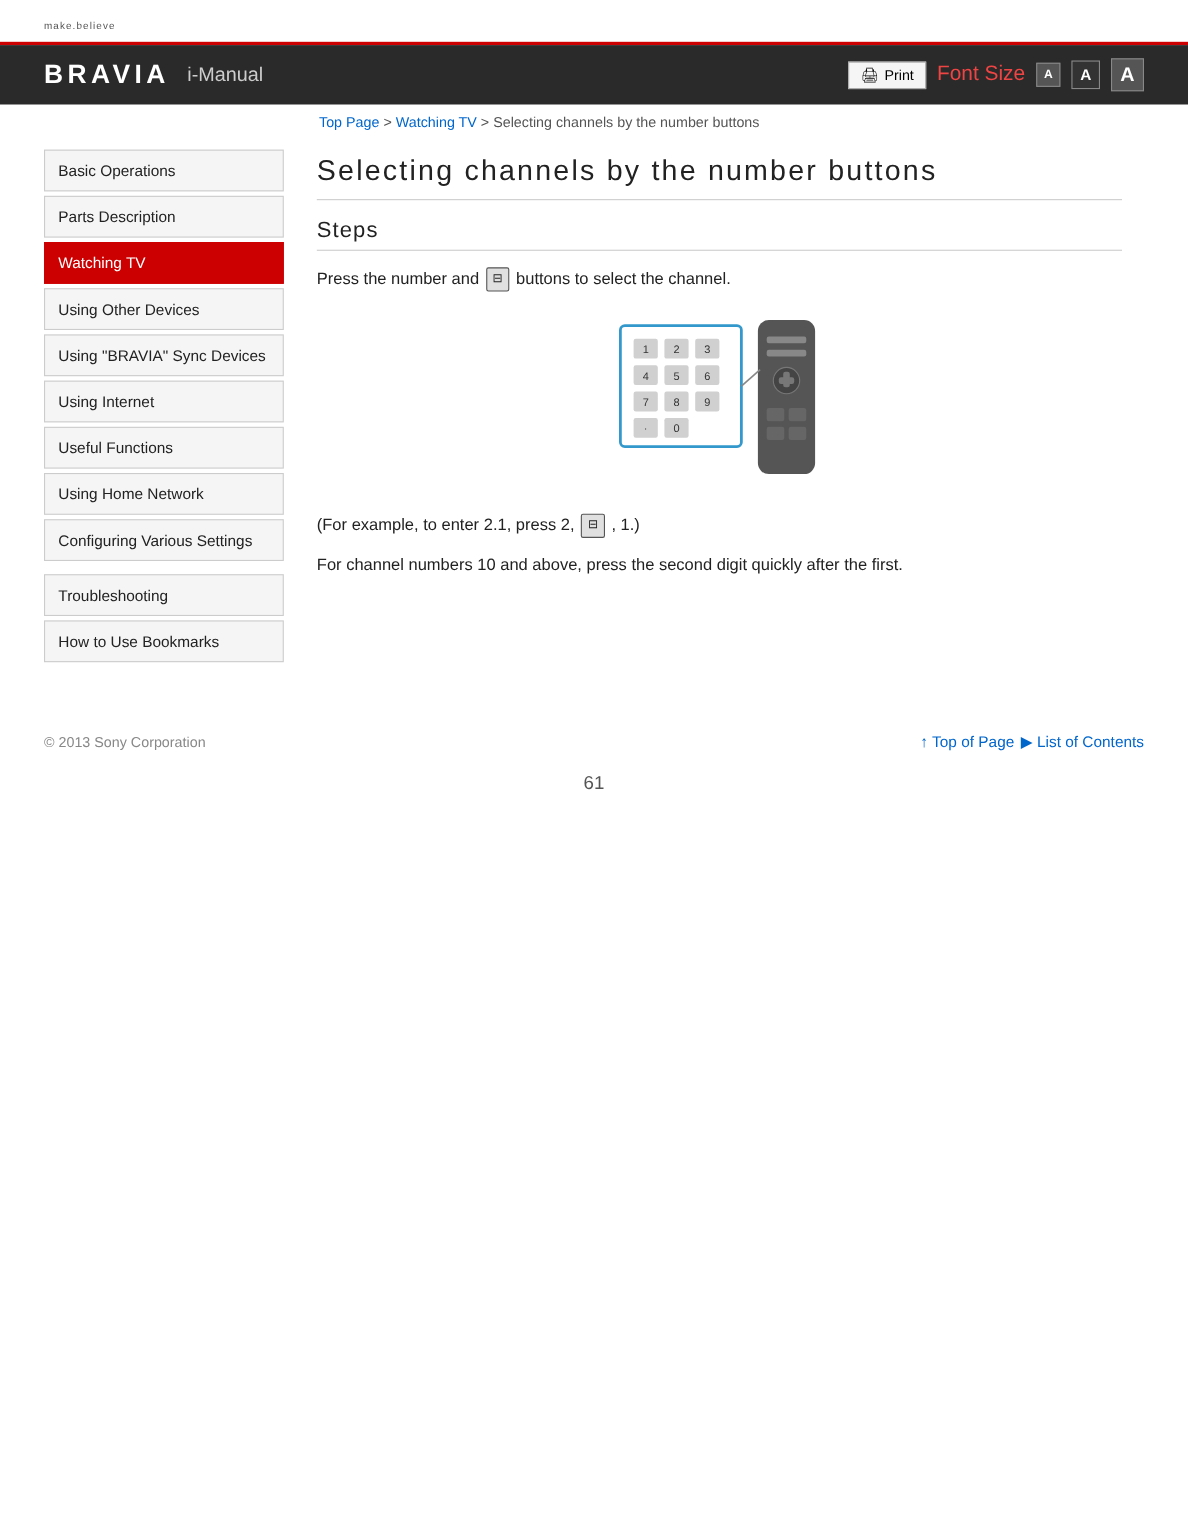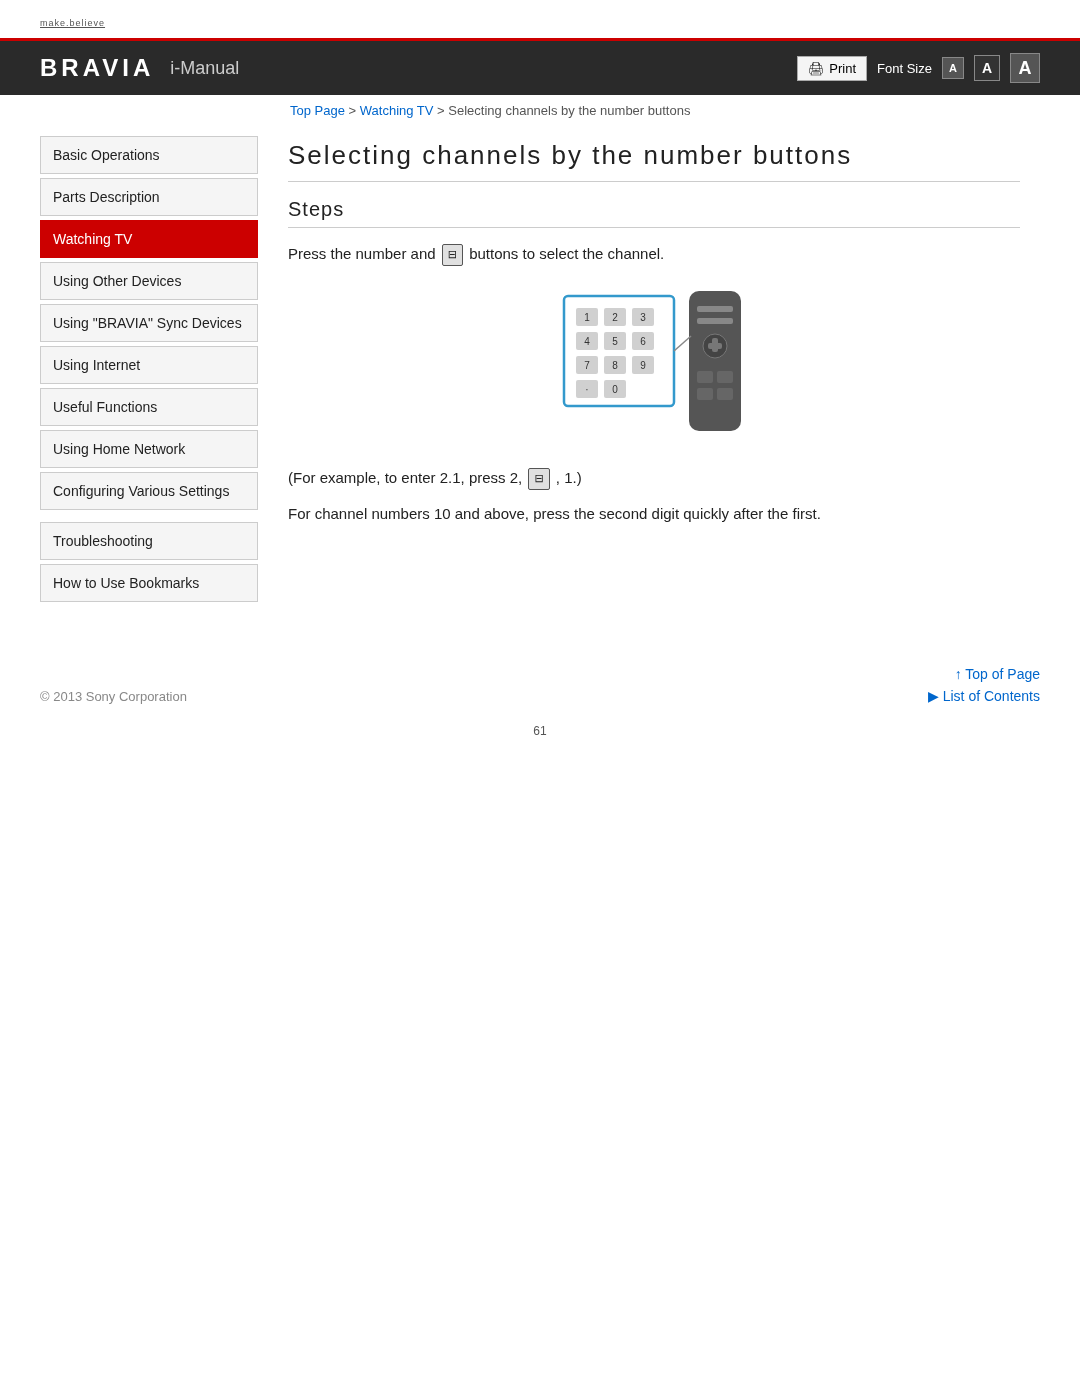--- a/index.html
+++ b/index.html
@@ -23,21 +23,20 @@
       font-size: 22px;
       font-weight: 900;
       letter-spacing: 2px;
       color: #000;
       line-height: 1;
     }
     .sony-tagline {
       font-size: 9px;
       color: #555;
       letter-spacing: 1px;
-      text-decoration: underline;
     }
 
     
     .nav-bar {
       background: #2a2a2a;
       display: flex;
       align-items: center;
       padding: 12px 40px;
       height: 54px;
       justify-content: space-between;
@@ -67,22 +66,22 @@
       background: #f5f5f5;
       border: 1px solid #aaa;
       padding: 4px 10px;
       font-size: 13px;
       cursor: pointer;
       display: flex;
       align-items: center;
       gap: 5px;
     }
     .font-size-label {
-      color: #ffffff;
-      font-size: 13px;
+      color: #ef4444;
+      font-size: 19px;
     }
     .font-btn {
       background: #555;
       border: 1px solid #888;
       color: #fff;
       cursor: pointer;
       font-weight: bold;
       display: inline-flex;
       align-items: center;
       justify-content: center;
@@ -176,35 +175,35 @@
       align-items: flex-end;
       padding: 20px 40px 10px 40px;
       margin-top: 40px;
     }
     .copyright {
       font-size: 13px;
       color: #888;
     }
     .footer-links {
       display: flex;
-      flex-direction: column;
-      align-items: flex-end;
+      flex-direction: row;
+      align-items: center;
       gap: 6px;
     }
     .footer-link {
       color: #0066cc;
       font-size: 14px;
       text-decoration: none;
       cursor: pointer;
     }
 
     .page-number {
       text-align: center;
       color: #555;
-      font-size: 12px;
+      font-size: 17px;
       padding: 10px 0 20px 0;
     }
 
     
     .channel-btn-icon {
       display: inline-block;
       border: 1px solid #555;
       background: #e0e0e0;
       padding: 1px 5px;
       font-size: 11px;

